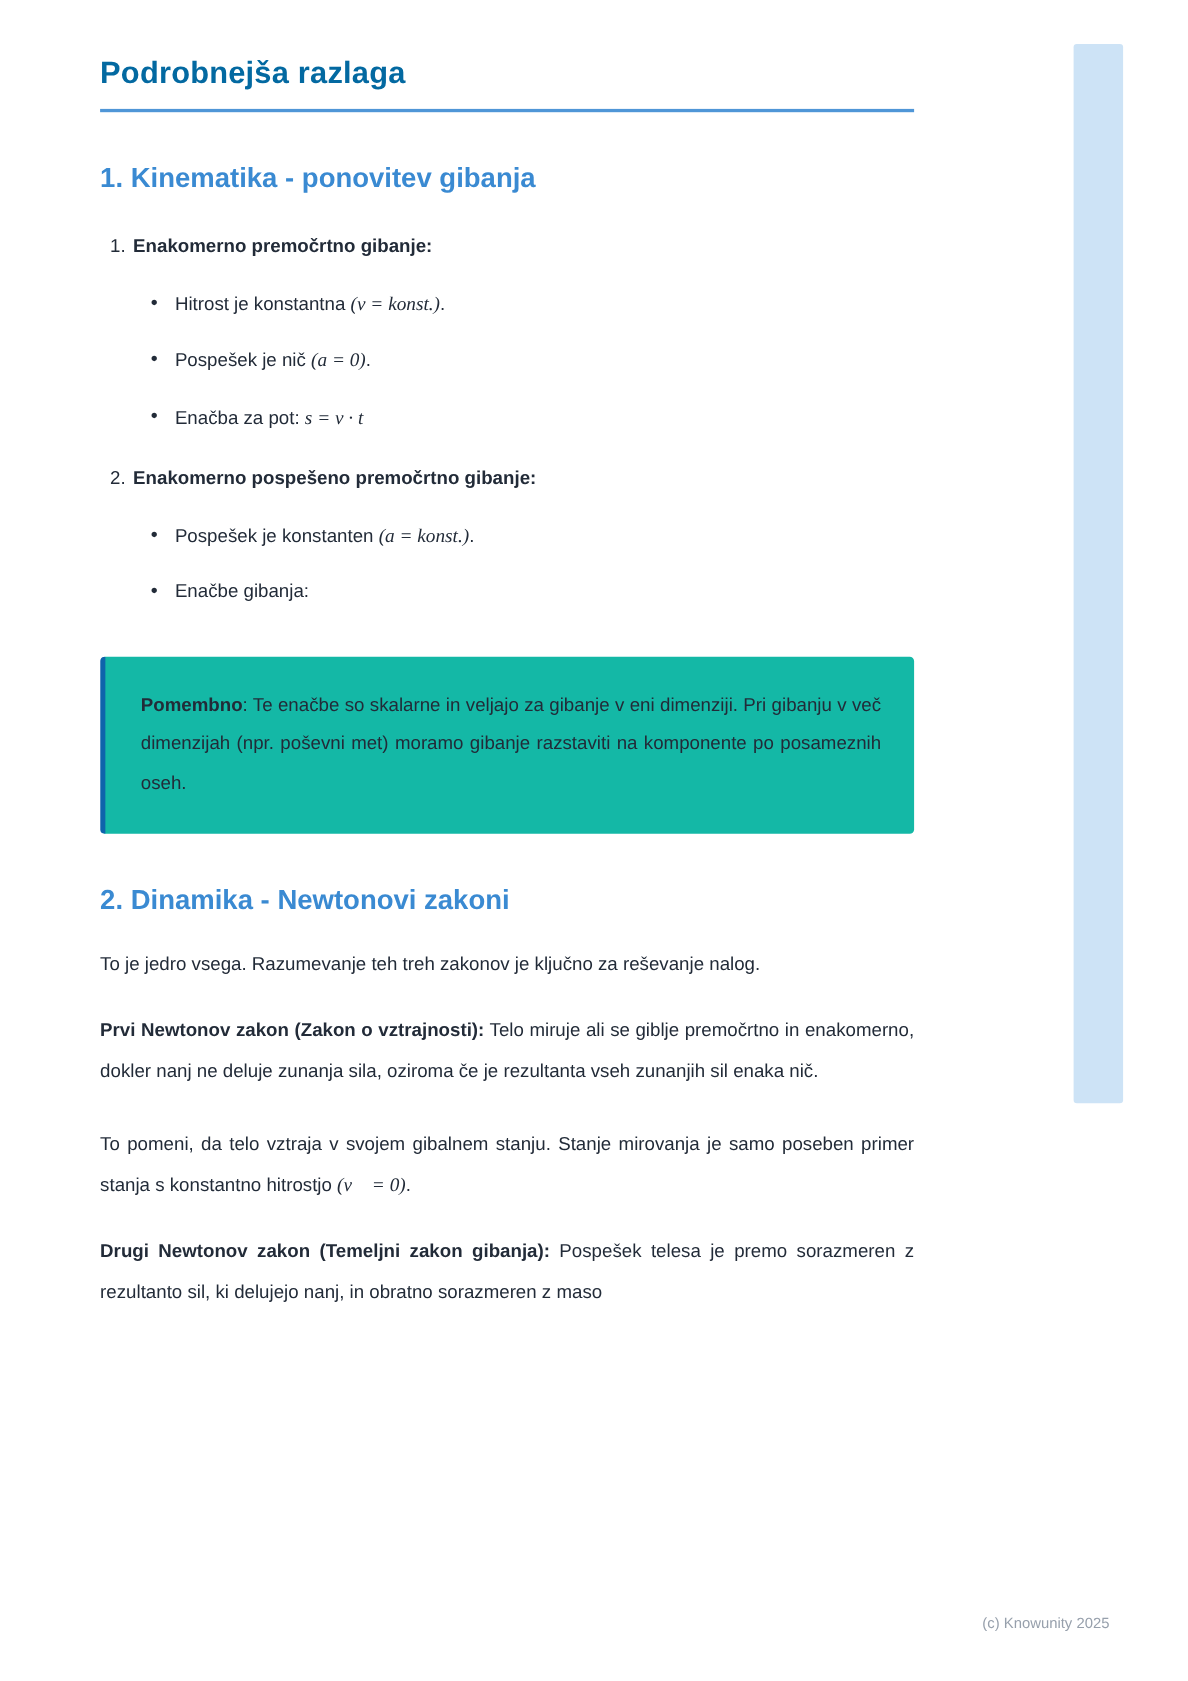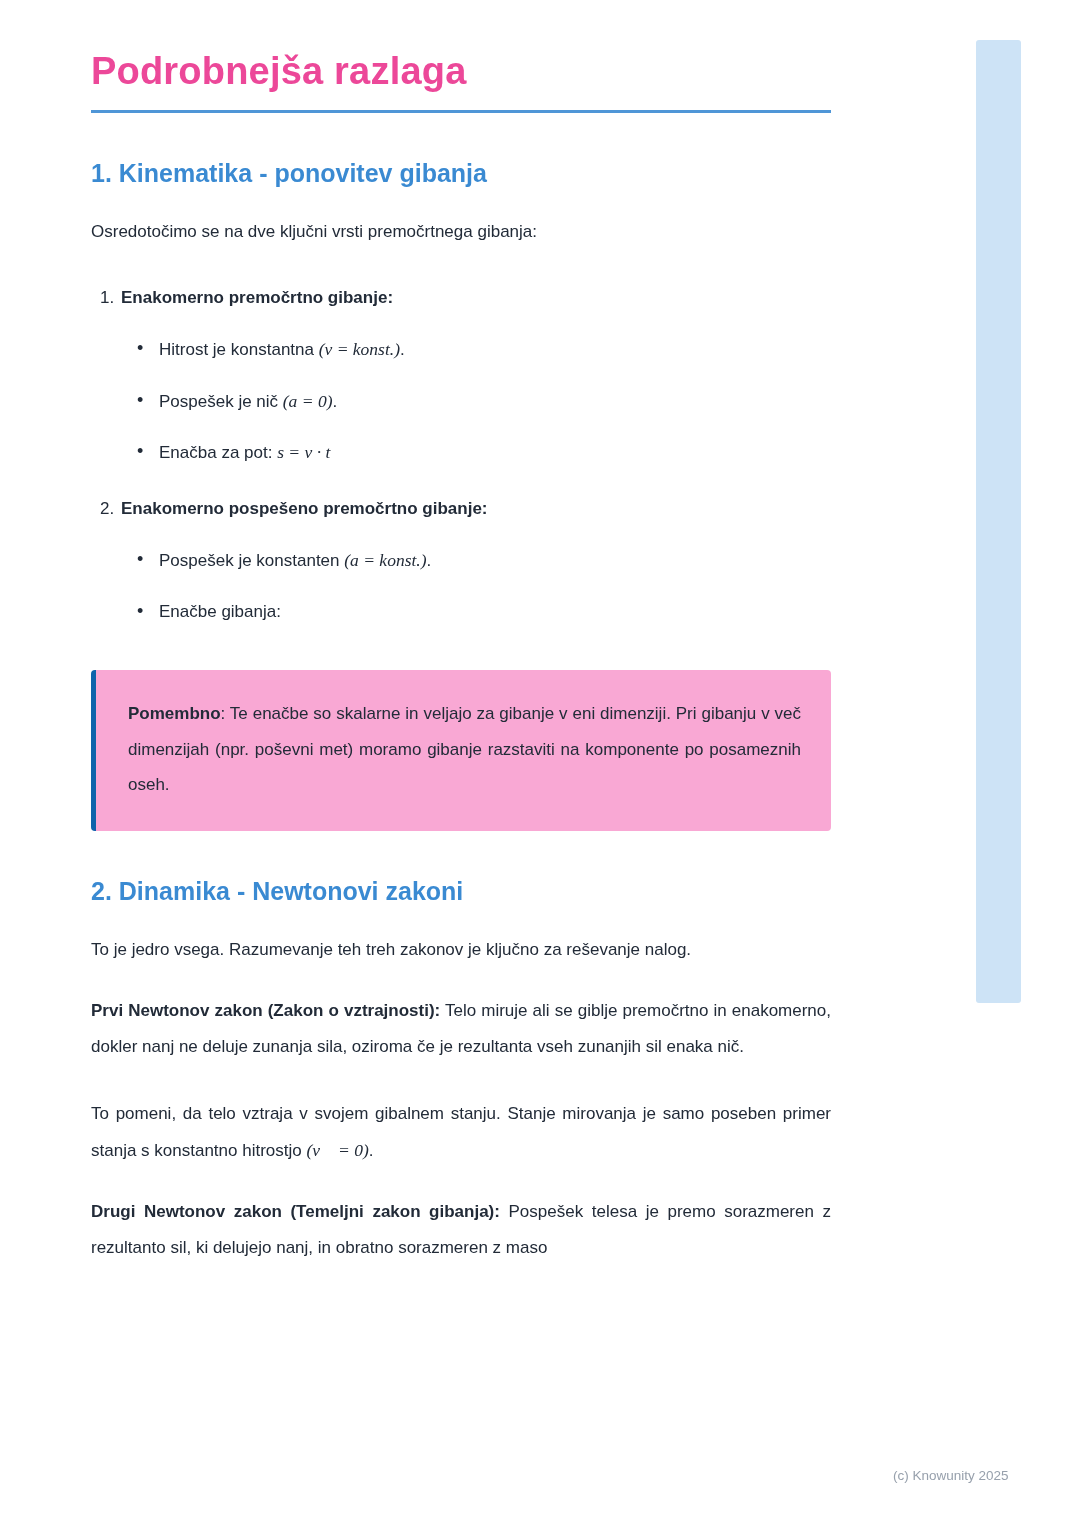--- a/index.html
+++ b/index.html
@@ -7,21 +7,21 @@
   body {
     width: 1080px; height: 1528px;
     background: #ffffff;
     font-family: "Liberation Sans", sans-serif;
     color: #222b38;
     position: relative;
     overflow: hidden;
   }
   .content { position: absolute; left: 91px; top: 50px; width: 740px; }
 
-  .title { font-size: 38px; font-weight: 800; color: #ec4899; margin: 0 0 17px 0; letter-spacing: .2px; }
+  .title { font-size: 28px; font-weight: 800; color: #0369a1; margin: 0 0 17px 0; letter-spacing: .2px; }
   .rule { border: 0; border-top: 3px solid #4f96d7; margin: 0; }
 
   .h2 { font-size: 25px; font-weight: 700; color: #3a8ad2; margin: 46px 0 26px 0; }
 
   .para { font-size: 17px; line-height: 2.15; margin: 0 0 24px 0; }
   .justify { text-align: justify; }
 
   .olist { list-style: none; margin: 34px 0 0 0; padding: 0; }
   .oitem { margin-bottom: 30px; }
   .oitem-head { display: flex; font-size: 17px; line-height: 1.5; }
@@ -33,21 +33,21 @@
   .bullets > li::before { content: "•"; position: absolute; left: 0; top: -1px; font-size: 18px; color: #222b38; }
 
   .subbullets { list-style: none; margin: 16px 0 0 0; padding: 0 0 0 34px; }
   .subbullets > li { position: relative; padding-left: 24px; font-size: 17px; line-height: 1.5; margin-bottom: 16px; }
   .subbullets > li::before { content: "◦"; position: absolute; left: 0; top: 0; font-size: 16px; color: #222b38; }
 
   .math { font-family: "Liberation Serif", "DejaVu Serif", serif; font-style: italic; font-size: 17.5px; }
 
   .callout {
     margin-top: 46px;
-    background: #f9a8d4;
+    background: #14b8a6;
     border-left: 5px solid #0f63ab;
     border-radius: 4px;
     padding: 26px 30px 28px 32px;
   }
   .callout p { margin: 0; font-size: 17px; line-height: 2.1; text-align: justify; }
   .callout .lead { font-weight: 700; }
 
   .law { margin: 0 0 30px 0; }
   .law .lead { font-weight: 700; }
   .law .it { }
@@ -70,21 +70,20 @@
 
 <div class="scroll-strip"></div>
 
 <div class="content">
 
   <h1 class="title">Podrobnejša razlaga</h1>
   <hr class="rule">
 
   <h2 class="h2">1. Kinematika - ponovitev gibanja</h2>
 
-  <p class="para">Osredotočimo se na dve ključni vrsti premočrtnega gibanja:</p>
 
   <ol class="olist">
 
     <li class="oitem">
       <div class="oitem-head">
         <span class="onum">1.</span>
         <span class="otitle">Enakomerno premočrtno gibanje:</span>
       </div>
       <ul class="bullets">
         <li>

